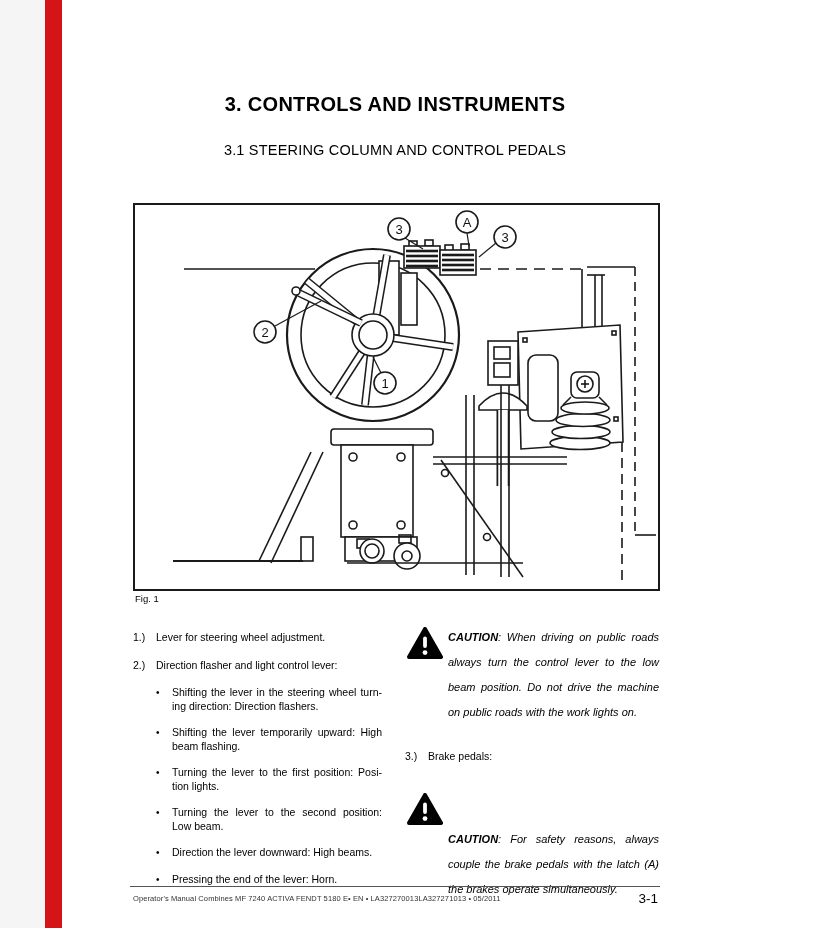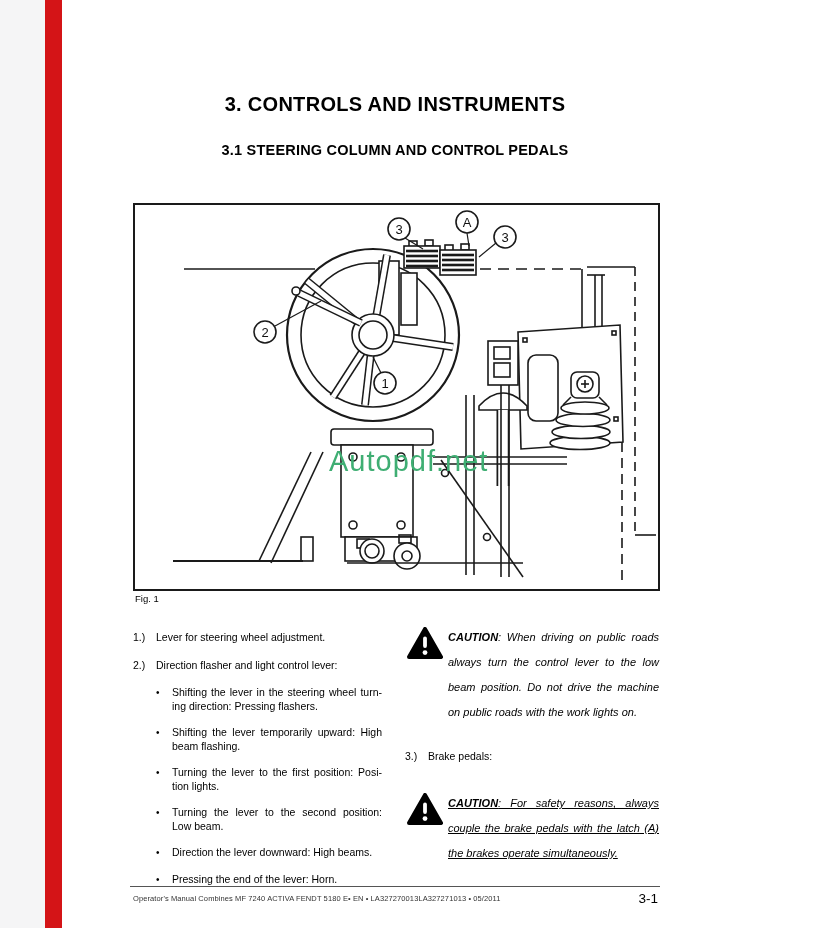--- a/index.html
+++ b/index.html
@@ -2,21 +2,21 @@
 <html><head>
 <meta charset="utf-8">
 <style>
   html,body{margin:0;padding:0;background:#fff;}
   .canvas{position:relative;width:822px;height:928px;background:#ffffff;overflow:hidden;
           font-family:"Liberation Sans",sans-serif;color:#000;}
   .abs{position:absolute;}
   .gutter{left:0;top:0;width:50px;height:928px;background:#f5f5f6;border-right:1px solid #c6c6c6;box-sizing:border-box;}
   .redbar{left:45px;top:0;width:17px;height:928px;}
   .title{left:130px;top:93px;width:530px;text-align:center;font-size:20px;font-weight:bold;letter-spacing:.3px;}
-  .subtitle{left:130px;top:142px;width:530px;text-align:center;font-size:14.5px;font-weight:bold;letter-spacing:.2px;}
+  .subtitle{left:130px;top:142px;width:530px;text-align:center;font-size:14.5px;font-weight:normal;letter-spacing:.2px;}
   .figbox{left:133px;top:203px;width:527px;height:388px;border:2px solid #1a1a1a;box-sizing:border-box;}
   .figsvg{position:absolute;left:0;top:0;width:523px;height:384px;}
   .watermark{position:absolute;left:194px;top:240px;font-size:29px;letter-spacing:1px;font-weight:400;}
   .figcap{left:135px;top:593px;font-size:9.5px;}
   .t{font-size:10.5px;line-height:13.5px;}
   .nw{white-space:nowrap;}
   .just{text-align:justify;text-align-last:justify;}
   .numitem{display:flex;}
   .numitem .num{width:23px;flex:none;}
   .bullet{left:156px;display:flex;}
@@ -188,39 +188,38 @@
         </g>
         <g stroke="none" fill="#111" font-size="13" text-anchor="middle">
           <text x="250" y="183">1</text>
           <text x="130" y="132">2</text>
           <text x="264" y="29">3</text>
           <text x="332" y="22">A</text>
           <text x="370" y="37">3</text>
         </g>
       </g>
     </svg>
-    <div class="watermark" style="color:#3fae73;">Autopdf.net</div>
   </div>
 
   <div class="abs figcap">Fig. 1</div>
 
   <div class="abs t numitem nw" style="left:133px;top:631px;width:250px;">
     <span class="num">1.)</span>
     <span>Lever for steering wheel adjustment.</span>
   </div>
   <div class="abs t numitem nw" style="left:133px;top:659px;width:250px;">
     <span class="num">2.)</span>
     <span>Direction flasher and light control lever:</span>
   </div>
 
   <div class="abs t bullet" style="top:686px;">
     <span class="mark">•</span>
     <div class="blines">
       <div class="nw just">Shifting the lever in the steering wheel turn-</div>
-      <div class="nw">ing direction: Pressing flashers.</div>
+      <div class="nw">ing direction: Direction flashers.</div>
     </div>
   </div>
   <div class="abs t bullet" style="top:726px;">
     <span class="mark">•</span>
     <div class="blines">
       <div class="nw just">Shifting the lever temporarily upward: High</div>
       <div class="nw">beam flashing.</div>
     </div>
   </div>
   <div class="abs t bullet" style="top:766px;">
@@ -265,21 +264,21 @@
   <div class="abs t numitem nw" style="left:405px;top:750px;width:250px;">
     <span class="num">3.)</span>
     <span>Brake pedals:</span>
   </div>
 
   <svg class="abs cauicon" style="left:407px;top:793px;" viewBox="0 0 36 33">
     <path d="M18 2 L34 30 L2 30 Z" fill="#000" stroke="#000" stroke-width="4" stroke-linejoin="round"></path>
     <rect x="16.1" y="9.5" width="3.8" height="11.5" rx="1.9" fill="#fff"></rect>
     <circle cx="18" cy="25.6" r="2.4" fill="#fff"></circle>
   </svg>
-  <div class="abs cautext" style="left:448px;top:796px;text-decoration:underline;">
+  <div class="abs cautext" style="left:448px;top:832px;">
     <div class="cau-line just"><span class="cau-label">CAUTION</span><span>: For safety reasons, always</span></div>
     <div class="cau-line just">couple the brake pedals with the latch (A)</div>
     <div class="cau-line">the brakes operate simultaneously.</div>
   </div>
 
   <div class="abs footrule"></div>
   <div class="abs footer">Operator's Manual Combines MF 7240 ACTIVA FENDT 5180 E• EN • LA327270013LA327271013 • 05/2011</div>
   <div class="abs pagenum">3-1</div>
 
 </div>

